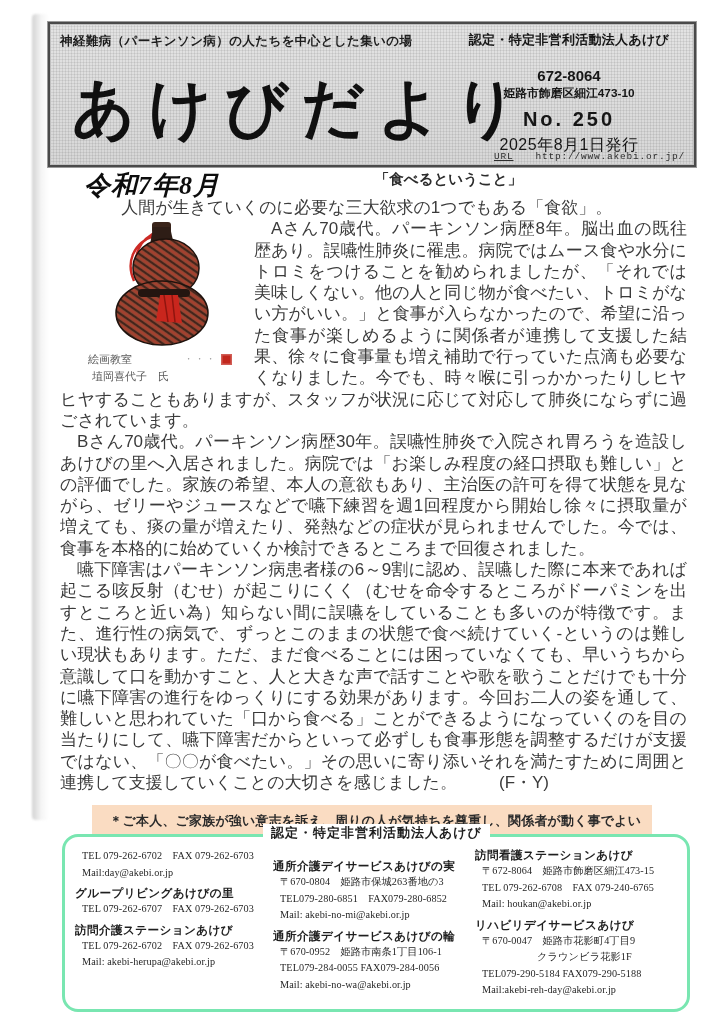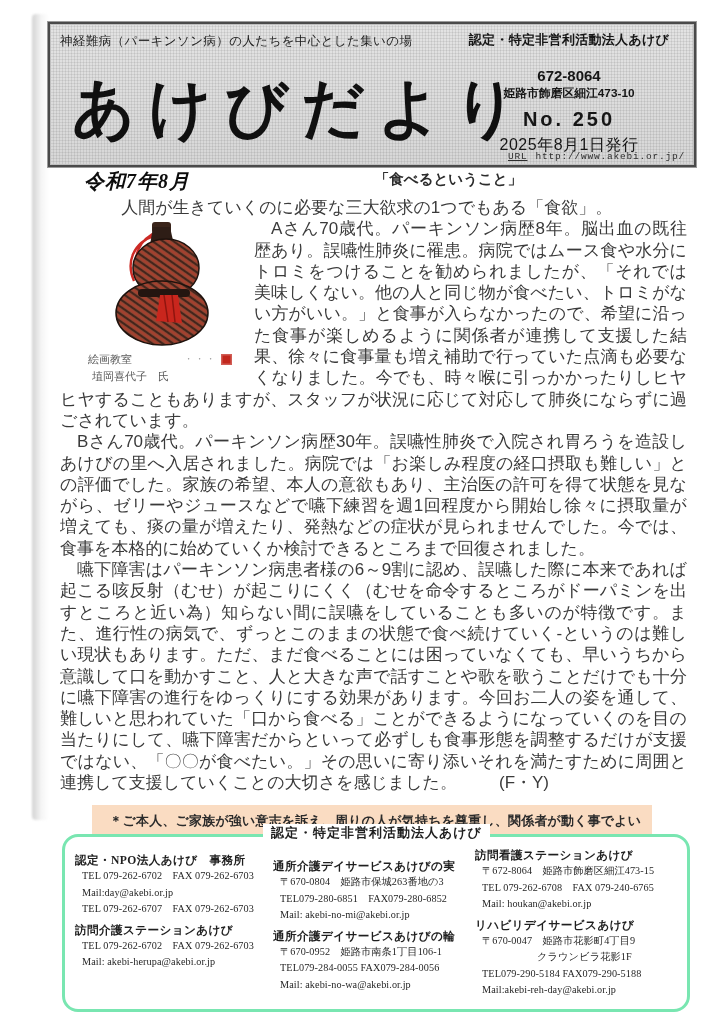--- a/index.html
+++ b/index.html
@@ -9,38 +9,38 @@
   .edge-shadow{position:absolute;left:32px;top:14px;width:17px;height:806px;
     background:linear-gradient(90deg,rgba(110,110,110,0.30),rgba(170,170,170,0.12) 55%,rgba(255,255,255,0));
     filter:blur(1.2px);border-radius:4px;}
   
   .nl-header{position:absolute;left:48px;top:22px;width:644px;height:141px;
     border:2px solid #4a4a4a;box-shadow:0 0 0 1px #9a9a9a, inset 0 0 0 1px #bfbfbf;
     background:
       repeating-linear-gradient(90deg,rgba(60,60,60,0.10) 0 1px,transparent 1px 3px),
       repeating-linear-gradient(0deg,rgba(60,60,60,0.09) 0 1px,transparent 1px 3px),
       linear-gradient(#e3e3e3,#d7d7d7);}
-  .tagline{position:absolute;left:10px;top:9px;width:400px;font-size:12.5px;font-weight:400;
+  .tagline{position:absolute;left:10px;top:9px;width:400px;font-size:12.5px;font-weight:700;
     color:#1d1d1d;letter-spacing:0.4px;line-height:16px;}
   .nl-title{position:absolute;left:22px;top:40px;font-size:62px;font-weight:900;color:#101010;
     letter-spacing:13px;white-space:nowrap;transform:scaleY(1.04);transform-origin:left top;}
   .issue-block{position:absolute;right:6px;top:7px;width:238px;text-align:center;color:#161616;}
   .org-name{font-size:13px;font-weight:700;letter-spacing:0.3px;}
   .org-postal{font-size:15px;font-weight:700;margin-top:18px;}
   .org-addr{font-size:11.8px;font-weight:700;margin-top:2px;}
   .issue-no{font-size:20px;font-weight:800;letter-spacing:3px;margin-top:6px;}
   .issue-date{font-size:16px;font-weight:400;margin-top:4px;letter-spacing:0.5px;}
   .url-line{position:absolute;right:9px;bottom:3px;font-size:9.5px;color:#2e2e2e;letter-spacing:0.8px;
     font-family:"Liberation Mono",monospace;}
-  .url-line .lbl{margin-right:8px;text-decoration:underline;}
+  .url-line .lbl{margin-right:22px;text-decoration:underline;}
   
   .article{position:absolute;left:60px;top:170px;width:627px;}
   .article-head{position:relative;height:27px;}
   .era-heading{position:absolute;left:24px;top:-2px;font-family:"Liberation Serif",serif;
-    font-style:italic;font-weight:700;font-size:20px;color:#0d0d0d;letter-spacing:1px;}
+    font-style:italic;font-weight:700;font-size:26px;color:#0d0d0d;letter-spacing:1px;}
   .article-title{text-align:center;padding-left:150px;font-size:14.5px;font-weight:700;color:#2c2c2c;}
   .figure{float:left;width:188px;margin:3px 6px 2px 0;}
   .gourd{display:block;margin-left:34px;}
   .caption{margin-top:5px;font-size:11px;color:#5a5a5a;line-height:14px;}
   .caption-l1{margin-left:28px;display:flex;align-items:center;}
   .dots{margin-left:52px;color:#9a9a9a;font-size:9px;letter-spacing:2px;}
   .seal{display:inline-block;width:11px;height:11px;background:#c2271d;margin-left:4px;
     box-shadow:inset 0 0 0 1.5px rgba(255,255,255,0.25);}
   .caption-l2{margin-left:32px;margin-top:3px;}
   .article p{margin:0;font-size:17px;line-height:21.3px;text-align:justify;text-indent:1em;color:#3a3a3a;}
@@ -125,23 +125,23 @@
     <p><span>嚥下障害はパーキンソン病患者様の6～9割に認め、誤嚥した際に本来であれば起こる咳反射（むせ）が起こりにくく（むせを命令するところがドーパミンを出すところと近い為）知らない間に誤嚥をしていることも多いのが特徴です。また、進行性の病気で、ずっとこのままの状態で食べ続けていく-というのは難しい現状もあります。ただ、まだ食べることには困っていなくても、早いうちから意識して口を動かすこと、人と大きな声で話すことや歌を歌うことだけでも十分に嚥下障害の進行をゆっくりにする効果があります。今回お二人の姿を通して、難しいと思われていた「口から食べる」ことができるようになっていくのを目の当たりにして、嚥下障害だからといって必ずしも食事形態を調整するだけが支援ではない、「〇〇が食べたい。」その思いに寄り添いそれを満たすために周囲と連携して支援していくことの大切さを感じました。</span><span class="sig">(F・Y)</span></p>
 
     <div class="note">＊ご本人、ご家族が強い意志を訴え、周りの人が気持ちを尊重し、関係者が動く事でよい結果を得られたと思います。「あきらめない姿勢」に学ばせていただきました。ただ、私たちもプロとして状況を正確に判断し、主治医と連携を取りながら引き際も心得て危険がないように支援していきたいと思います。</div>
   </div>
 
   <div class="contact-box">
     <div class="npo-floating-header">認定・特定非営利活動法人あけび</div>
     <div class="cols">
 
       <div class="ccol c1">
-        <div class="fname">認定・NPO法人あけび　事務所</div>
         <div class="fline">TEL 079-262-6702　FAX 079-262-6703</div>
         <div class="fline">Mail:day@akebi.or.jp</div>
+        <div class="fname">グループリビングあけびの里</div>
         <div class="fline">TEL 079-262-6707　FAX 079-262-6703</div>
         <div class="fname">訪問介護ステーションあけび</div>
         <div class="fline">TEL 079-262-6702　FAX 079-262-6703</div>
         <div class="fline">Mail: akebi-herupa@akebi.or.jp</div>
       </div>
 
       <div class="ccol c2">
         <div class="fname">通所介護デイサービスあけびの実</div>
         <div class="fline">〒670-0804　姫路市保城263番地の3</div>
         <div class="fline">TEL079-280-6851　FAX079-280-6852</div>

